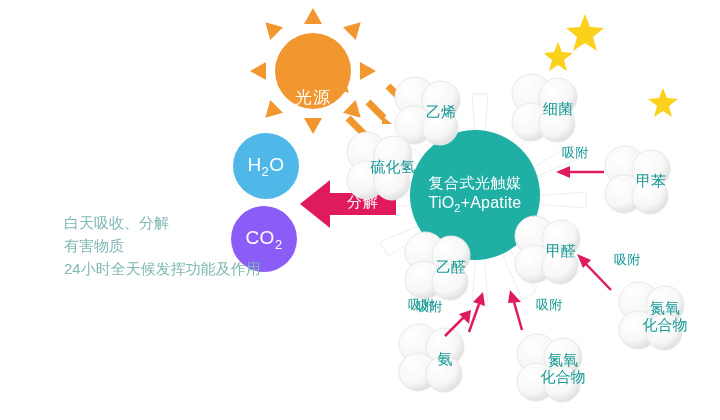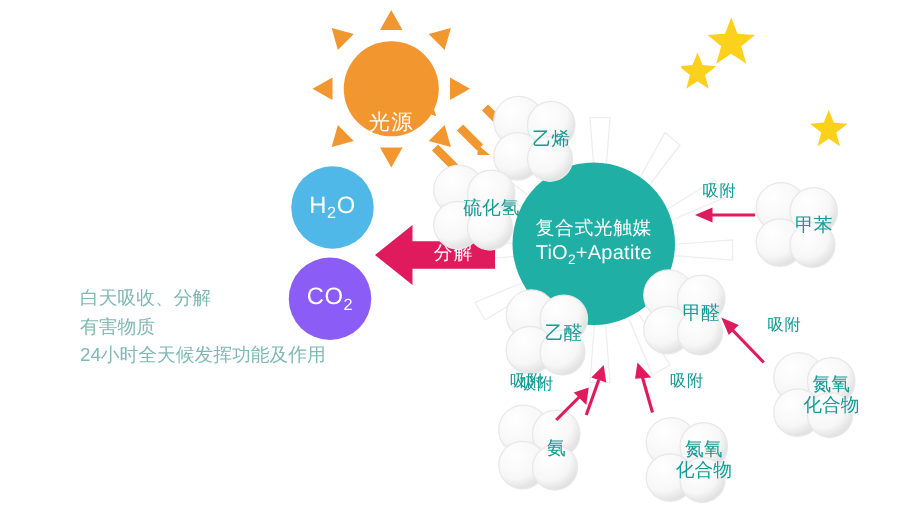--- a/index.html
+++ b/index.html
@@ -62,21 +62,21 @@
     position:absolute;left:14px;top:0;width:78px;height:78px;
     display:flex;flex-direction:column;align-items:center;justify-content:center;
     color:#159A95;font-size:15px;line-height:1.12;text-align:center;pointer-events:none;
   }
   .mol-label span{display:block;}
 
   
   .ads-label{color:#159A95;font-size:13px;letter-spacing:.5px;white-space:nowrap;}
 
   
-  #caption{left:64px;top:228px;width:290px;color:#7FB8B5;font-size:15px;line-height:1.52;}
+  #caption{left:64px;top:212px;width:290px;color:#7FB8B5;font-size:15px;line-height:1.52;}
   #caption div{white-space:nowrap;}
 </style>
 </head>
 <body>
 
 <div id="stage">
 
   <div class="abs" id="sun-group">
     <div class="ray ray-t"></div>
     <div class="ray ray-b"></div>
@@ -178,20 +178,31 @@
       <circle cx="27" cy="24" r="20" fill="url(#mg)" stroke="#E8E8E8"></circle>
       <circle cx="53" cy="27" r="19" fill="url(#mg)" stroke="#E8E8E8"></circle>
       <circle cx="26" cy="52" r="19" fill="url(#mg)" stroke="#E8E8E8"></circle>
       <circle cx="52" cy="54" r="18" fill="url(#mg)" stroke="#E8E8E8"></circle>
     </svg>
     <div class="mol-label">
       <span>乙烯</span>
     </div>
   </div>
 
+  <div class="abs mol" style="left:505px;top:70px;">
+    <svg width="78" height="78" viewBox="0 0 78 78">
+      <circle cx="27" cy="24" r="20" fill="url(#mg)" stroke="#E8E8E8"></circle>
+      <circle cx="53" cy="27" r="19" fill="url(#mg)" stroke="#E8E8E8"></circle>
+      <circle cx="26" cy="52" r="19" fill="url(#mg)" stroke="#E8E8E8"></circle>
+      <circle cx="52" cy="54" r="18" fill="url(#mg)" stroke="#E8E8E8"></circle>
+    </svg>
+    <div class="mol-label">
+      <span>细菌</span>
+    </div>
+  </div>
 
   <div class="abs mol" style="left:340px;top:128px;">
     <svg width="78" height="78" viewBox="0 0 78 78">
       <circle cx="27" cy="24" r="20" fill="url(#mg)" stroke="#E8E8E8"></circle>
       <circle cx="53" cy="27" r="19" fill="url(#mg)" stroke="#E8E8E8"></circle>
       <circle cx="26" cy="52" r="19" fill="url(#mg)" stroke="#E8E8E8"></circle>
       <circle cx="52" cy="54" r="18" fill="url(#mg)" stroke="#E8E8E8"></circle>
     </svg>
     <div class="mol-label">
       <span>硫化氢</span>

